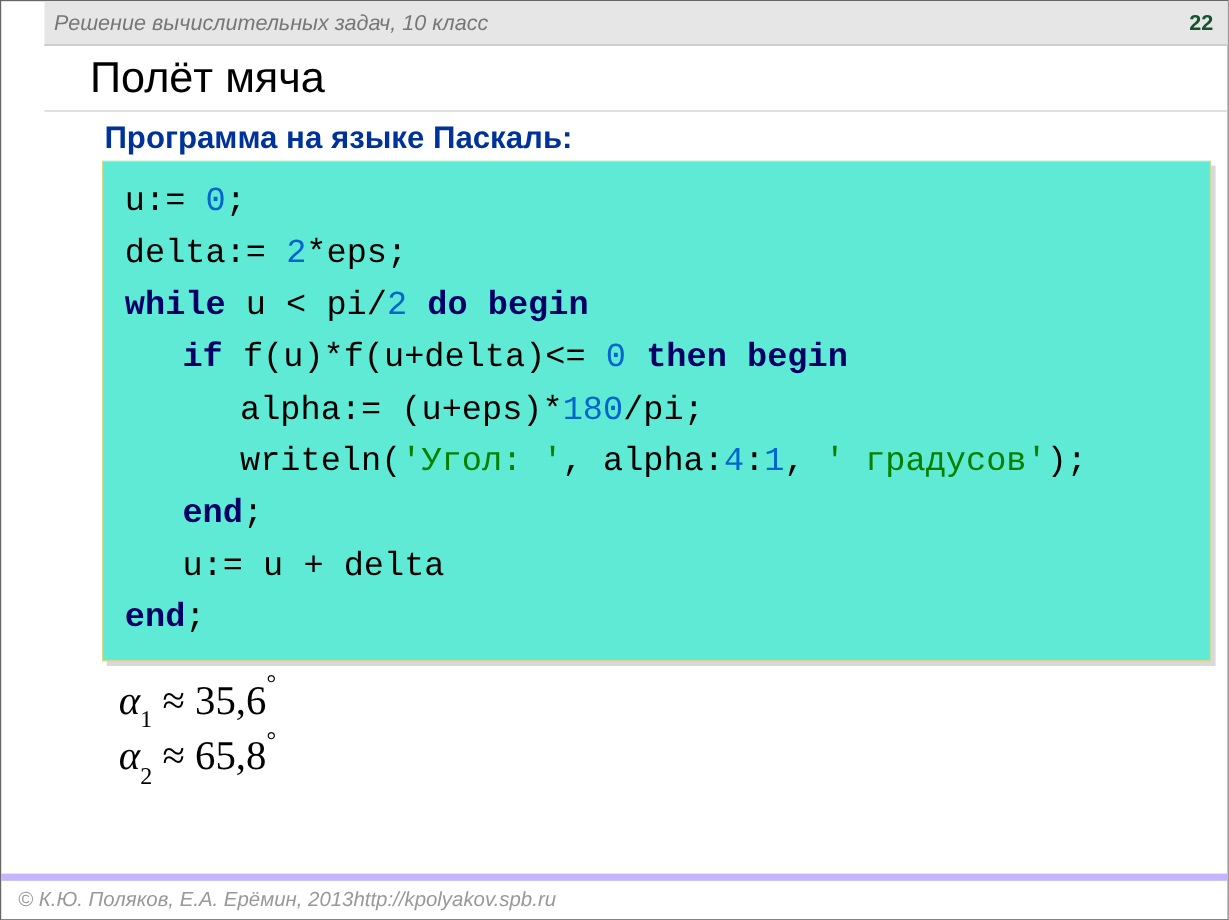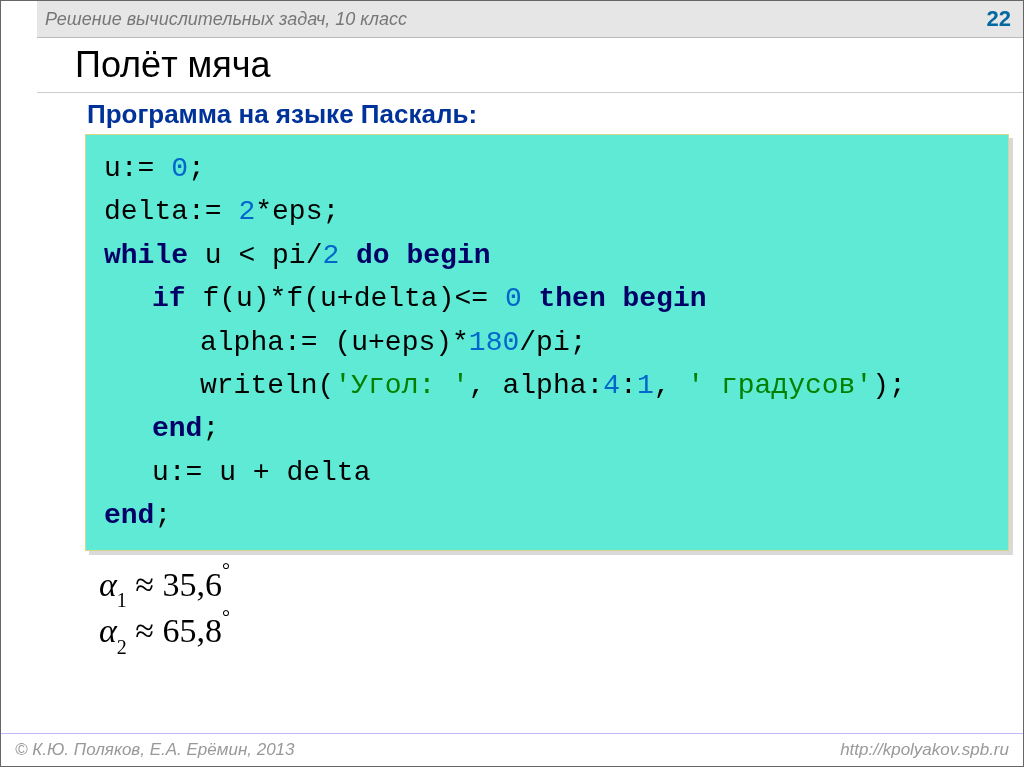--- a/index.html
+++ b/index.html
@@ -27,23 +27,23 @@
     border-bottom: 1px solid #bbb;
     padding: 4px 12px 4px 8px;
     height: 28px;
   }
   .slide-header .left {
     color: #777;
     font-style: italic;
     font-size: 18px;
   }
   .slide-header .right {
-    color: #0369a1;
+    color: #14532d;
     font-weight: bold;
-    font-size: 22px;
+    font-size: 18px;
   }
   .title {
     padding: 6px 0 6px 38px;
     font-weight: normal;
     font-size: 36px;
     color: #000;
     border-bottom: 1px solid #ccc;
   }
   .subtitle {
     padding: 6px 0 2px 50px;
@@ -76,27 +76,25 @@
     color: #000;
   }
   .results .row { white-space: nowrap; }
   .alpha { font-style: italic; }
   .sub { font-size: 20px; vertical-align: sub; position: relative; top: 4px; }
   .deg { font-size: 20px; vertical-align: super; position: relative; top: -6px; }
   .slide-footer {
     position: absolute;
     left: 0; right: 0; bottom: 0;
     display: flex;
-    justify-content: space-between;
-    border-top: 1px solid #c4b5fd;
+    border-top: 6px solid #c4b5fd;
     padding: 6px 14px;
     font-style: italic;
     color: #999;
     font-size: 17px;
-    gap: 48px;
   }
 </style>
 </head>
 <body>
 
 <div class="slide">
 
   <div class="slide-header">
     <div class="left">Решение  вычислительных задач, 10 класс</div>
     <div class="right">22</div>

